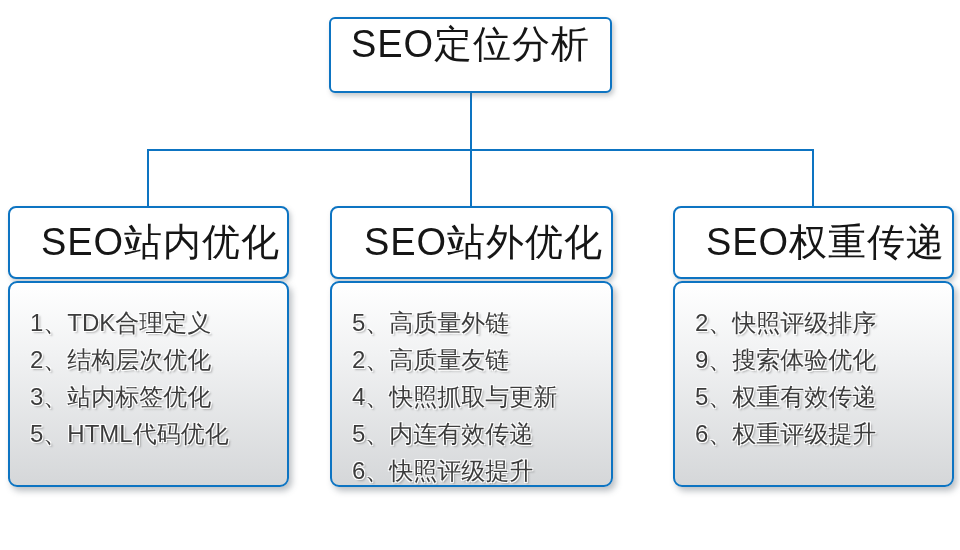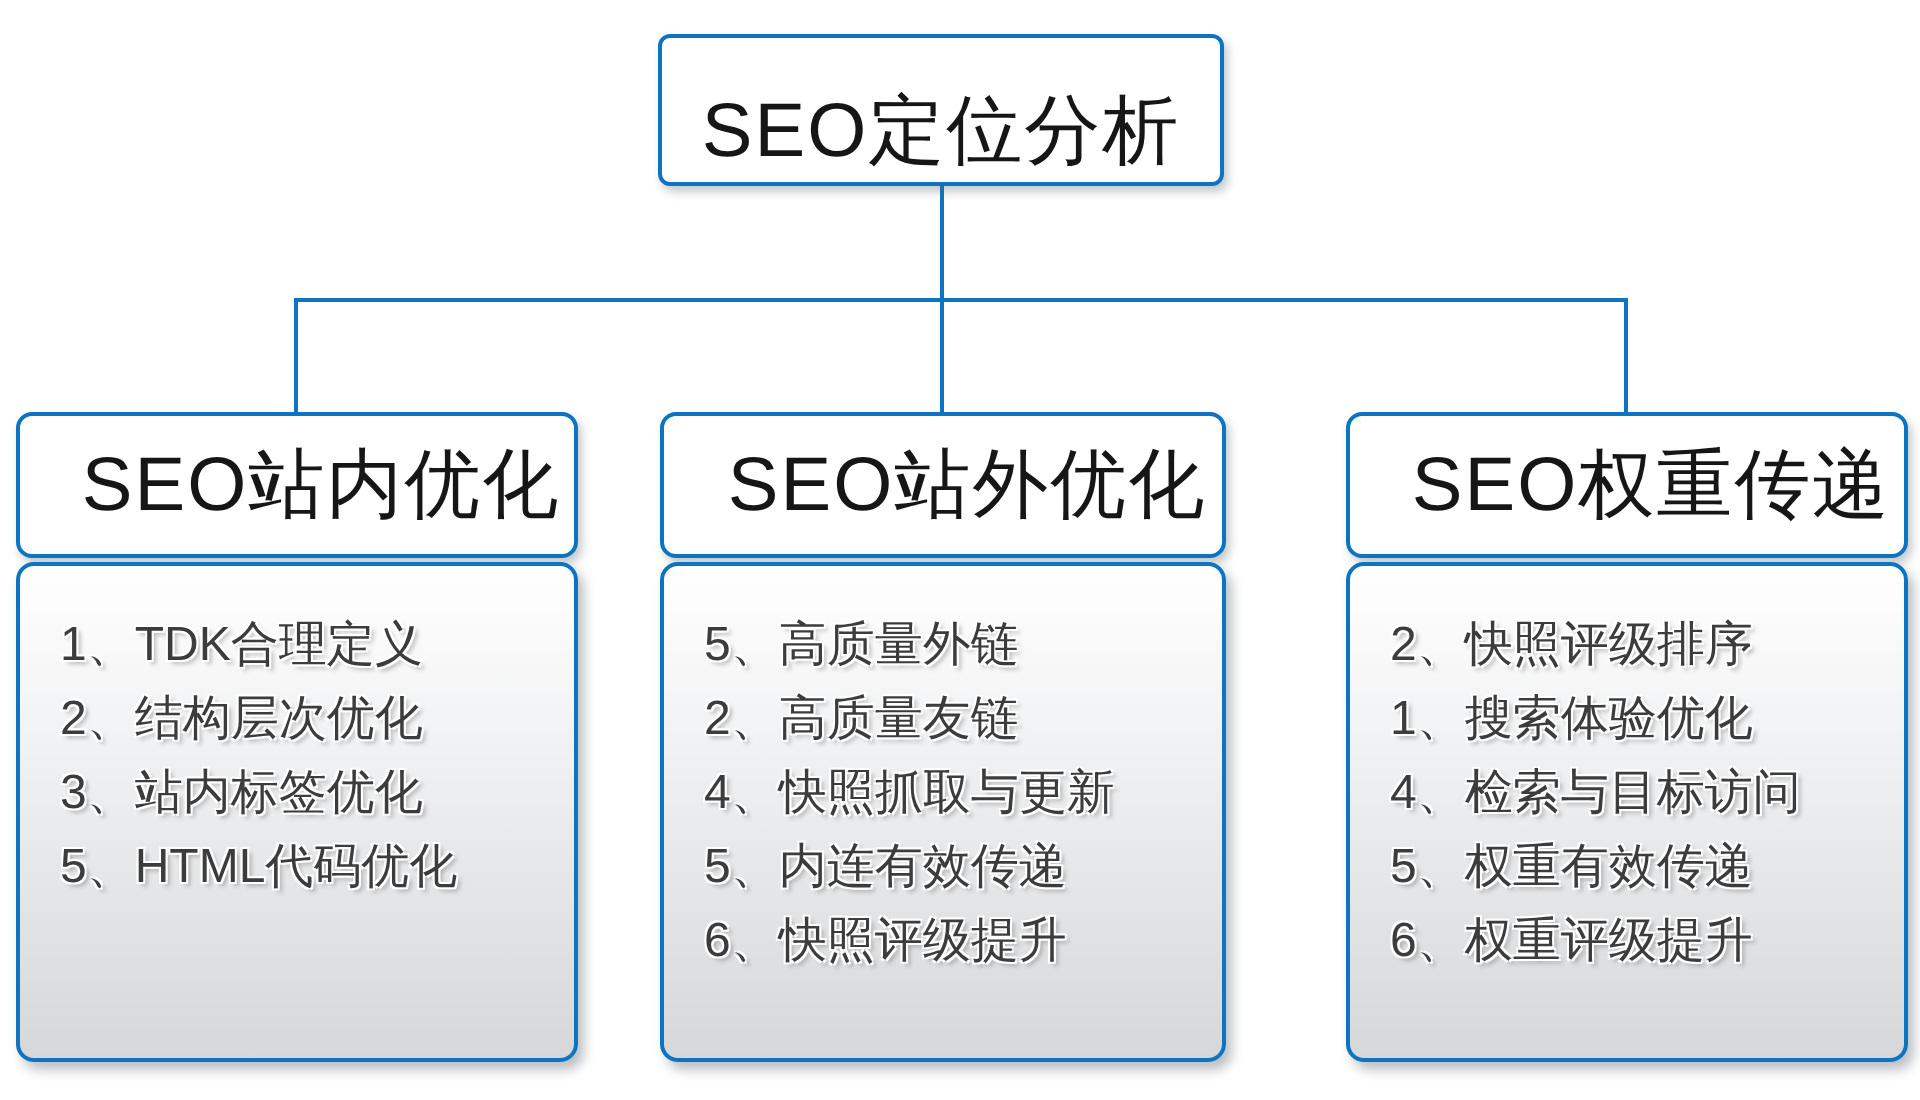--- a/index.html
+++ b/index.html
@@ -19,21 +19,21 @@
     position: absolute;
     background: #0d74c2;
   }
   .node {
     position: absolute;
     box-sizing: border-box;
     border: 2px solid #0d74c2;
     border-radius: 8px;
     background: #ffffff;
     display: flex;
-    align-items: flex-end;
+    align-items: flex-start;
     justify-content: center;
     box-shadow: 2px 3px 5px rgba(90,100,110,0.35);
   }
   .node .label {
     font-size: 38px;
     color: #161616;
     letter-spacing: 1px;
     white-space: nowrap;
   }
   .root-box {
@@ -62,21 +62,21 @@
   .header-box .label {
     font-size: 38px;
     color: #161616;
     letter-spacing: 1px;
     white-space: nowrap;
   }
   .body-box {
     position: absolute;
     box-sizing: border-box;
     top: 281px;
-    height: 250px;
+    height: 206px;
     width: 100%;
     border: 2px solid #0d74c2;
     border-radius: 9px;
     background: linear-gradient(180deg, #ffffff 0%, #f1f2f3 35%, #d5d7d9 100%);
     box-shadow: 3px 4px 6px rgba(80,90,100,0.38);
     padding: 21px 8px 0 20px;
   }
   .item {
     font-size: 24px;
     line-height: 37px;
@@ -129,20 +129,19 @@
       <div class="item">6、快照评级提升</div>
     </div>
   </section>
 
   <section class="col" style="left:673px; width:281px;">
     <div class="header-box">
       <span class="label">SEO权重传递</span>
     </div>
     <div class="body-box">
       <div class="item">2、快照评级排序</div>
-      <div class="item">1、搜索体验优化</div>
-      <div class="item">4、检索与目标访问</div>
+      <div class="item">9、搜索体验优化</div>
       <div class="item">5、权重有效传递</div>
       <div class="item">6、权重评级提升</div>
     </div>
   </section>
 
 </div>
 
 </body></html>

